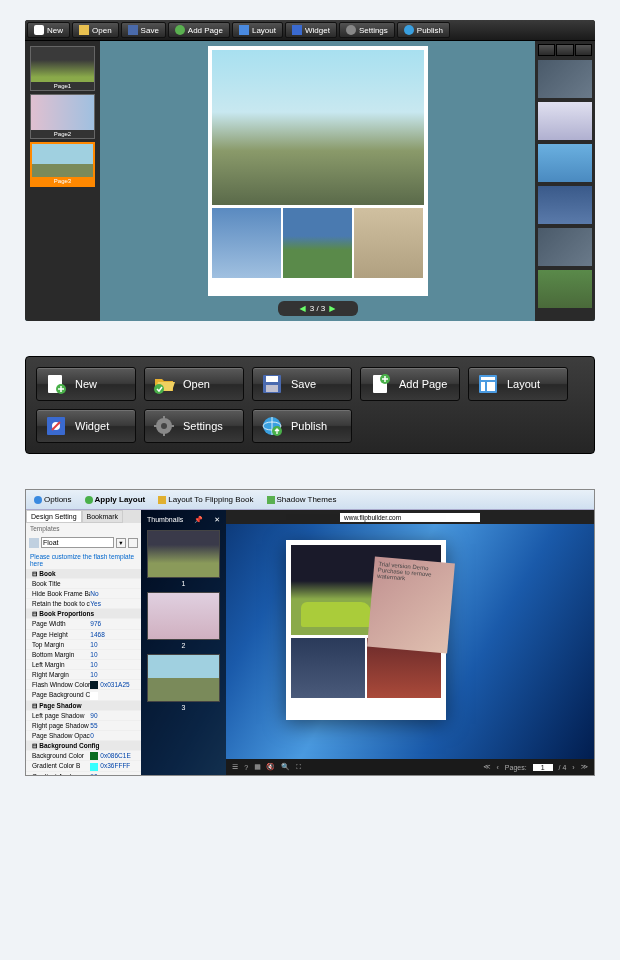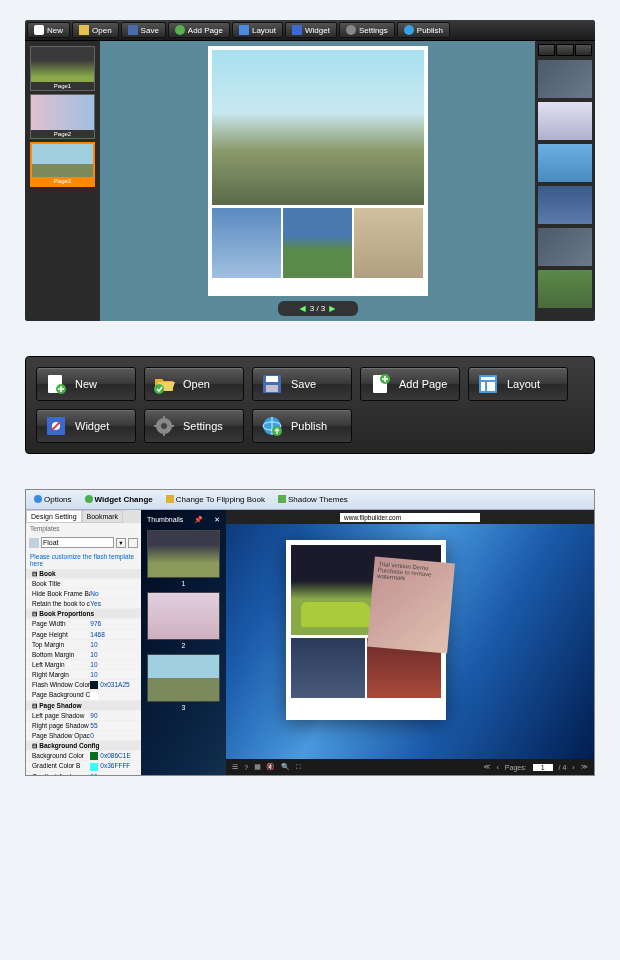--- a/index.html
+++ b/index.html
@@ -37,21 +37,21 @@
 .rtile.r5{background:linear-gradient(#5a8a4a,#4a6a3a)}
 
 
 .tb-panel{background:linear-gradient(#3d3d3d,#252525);border:1px solid #000;border-radius:4px;padding:10px;display:flex;flex-wrap:wrap;gap:8px}
 .big-btn{display:flex;align-items:center;gap:8px;width:100px;height:34px;background:linear-gradient(#5a5a5a 0%,#3a3a3a 48%,#282828 52%,#383838 100%);border:1px solid #0a0a0a;border-radius:3px;padding:0 8px;color:#fff;font-size:11px;cursor:pointer;box-shadow:inset 0 1px 0 rgba(255,255,255,0.15)}
 .big-icon{width:22px;height:22px;display:inline-flex;align-items:center;justify-content:center;font-size:18px}
 
 
 .app2{border:1px solid #888;background:#fff}
 .app2-tb{background:linear-gradient(#e8f0f8,#d0e0f0);display:flex;padding:3px;font-size:8px;border-bottom:1px solid #aac}
-.app2-btn{display:flex;align-items:flex-start;gap:2px;padding:2px 5px;margin-right:3px}
+.app2-btn{display:flex;align-items:flex-end;gap:2px;padding:2px 5px;margin-right:3px}
 .app2-body{display:flex;height:265px}
 .settings-panel{width:115px;background:#f4f4f4;font-size:6.5px;overflow:hidden}
 .sp-tabs{display:flex;font-size:7px;background:#e0e0e0}
 .sp-tab{padding:2px 4px;border:1px solid #ccc;background:#fff}
 .sp-combo{padding:3px;display:flex;gap:2px;align-items:center}
 .sp-select{flex:1;border:1px solid #999;background:#fff;font-size:7px;padding:1px}
 .sp-hint{color:#0066cc;padding:2px 4px;font-size:6.5px}
 .sp-tree{font-size:6.5px}
 .sp-row{display:flex;padding:0 2px;border-bottom:1px solid #eee;line-height:1.4}
 .sp-row.hdr{background:#e8e8e8;font-weight:bold}
@@ -263,25 +263,25 @@
 
 <div class="section">
 <div class="app2">
   <div class="app2-tb">
     <div class="app2-btn">
           <span style="width:8px;height:8px;background:#3a8ae0;border-radius:50%;display:inline-block"></span>
           <span>Options</span>
         </div>
     <div class="app2-btn">
           <span style="width:8px;height:8px;background:#4ab04a;border-radius:50%;display:inline-block"></span>
-          <b>Widget Change</b>
+          <b>Apply Layout</b>
         </div>
     <div class="app2-btn">
           <span style="width:8px;height:8px;background:#e0b030;display:inline-block"></span>
-          <span>Change To Flipping Book</span>
+          <span>Layout To Flipping Book</span>
         </div>
     <div class="app2-btn">
           <span style="width:8px;height:8px;background:#5ab050;display:inline-block"></span>
           <span>Shadow Themes</span>
         </div>
   </div>
   <div class="app2-body">
     <div class="settings-panel">
       <div class="sp-tabs">
         <div class="sp-tab">Design Setting</div>

